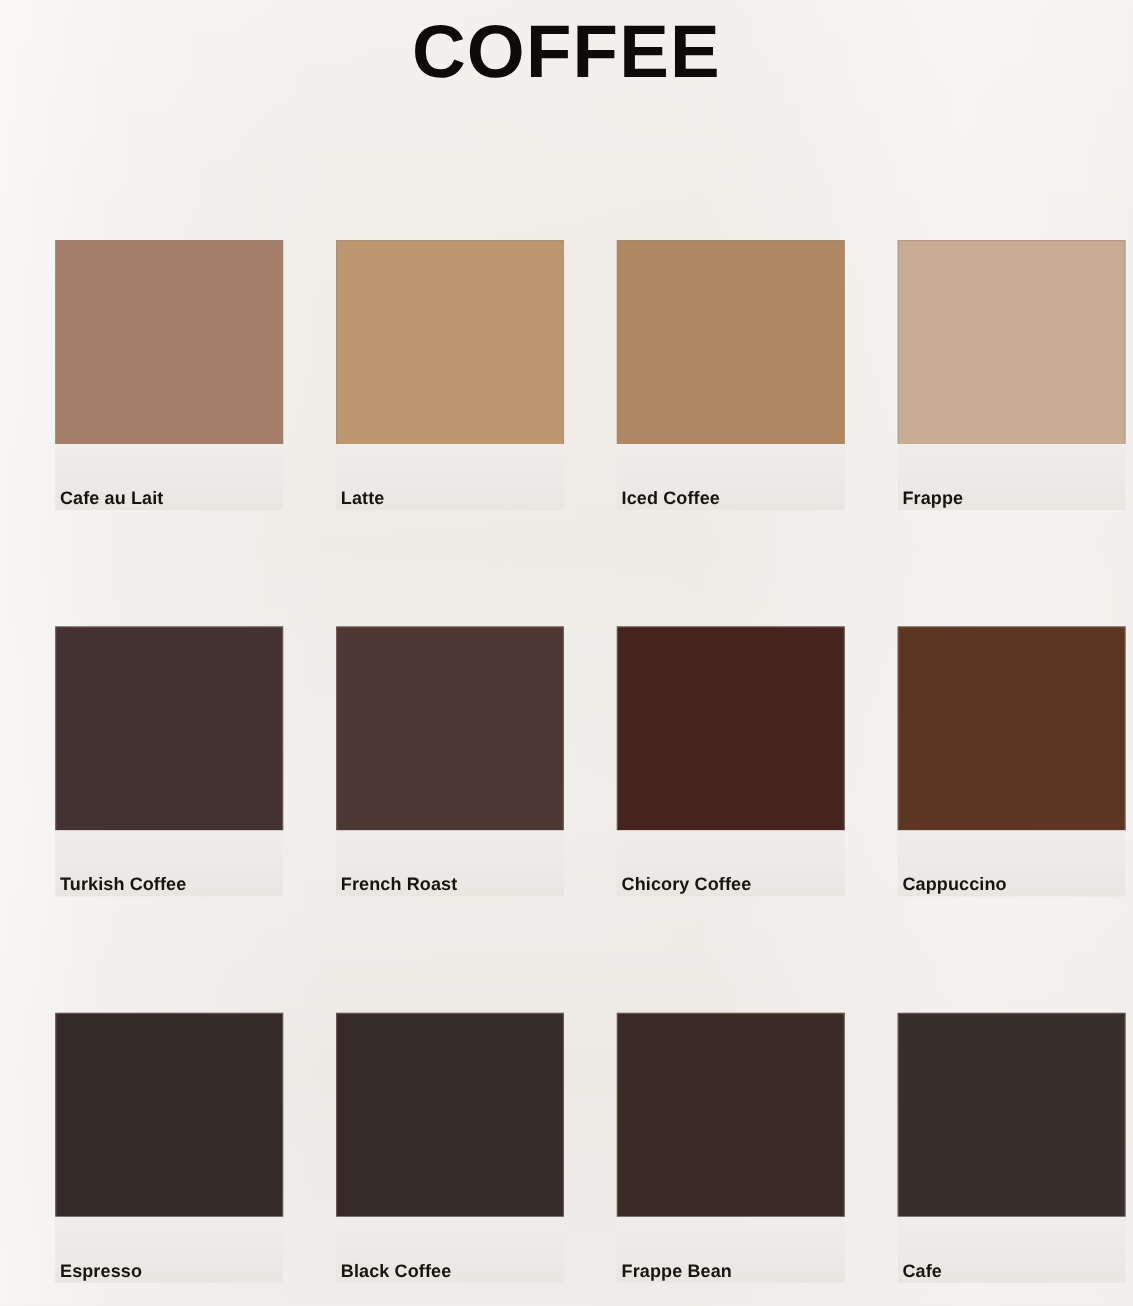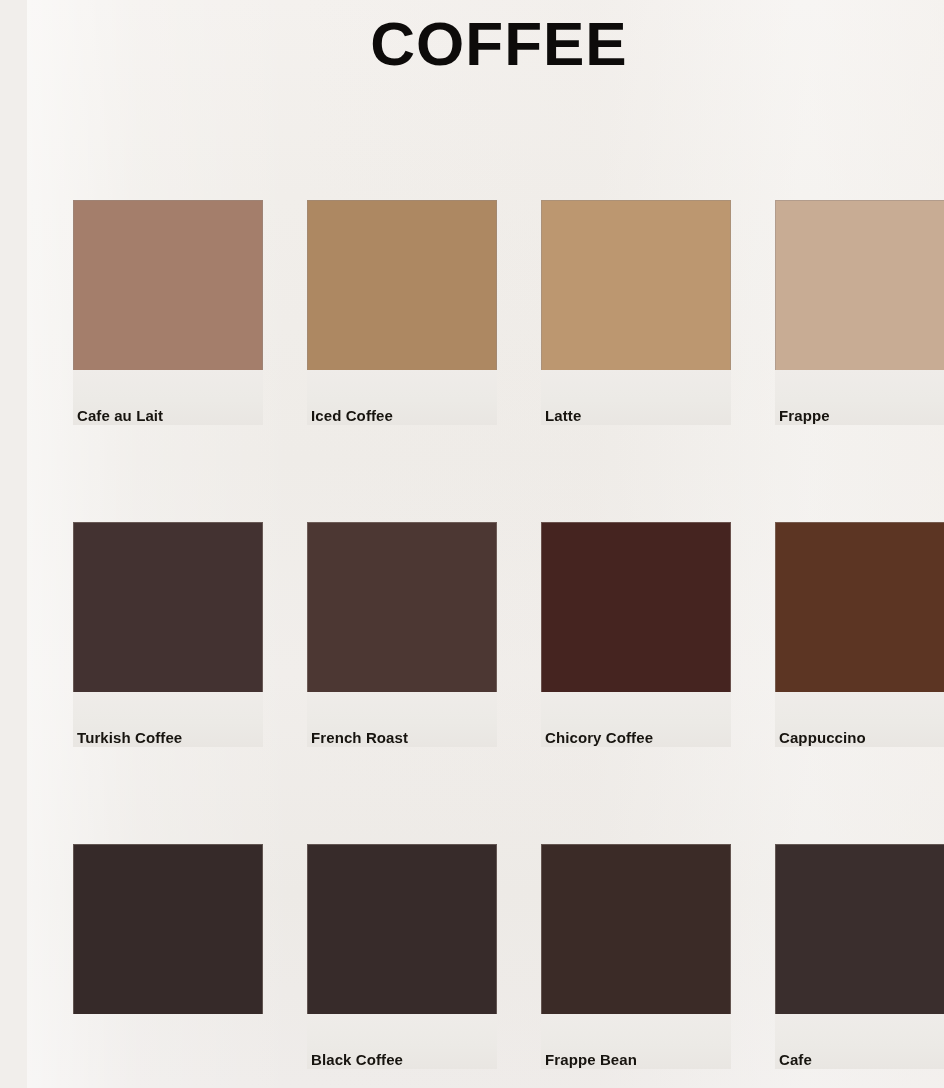--- a/index.html
+++ b/index.html
@@ -28,21 +28,20 @@
         rgba(255,255,255,0.30) 85%,
         rgba(246,243,240,0.55) 100%),
       linear-gradient(180deg,
         #f4f1ee 0%,
         #f1eeea 18%,
         #efece8 42%,
         #f1eeeb 62%,
         #edeae6 82%,
         #efeceA 100%);
     overflow: hidden;
-    margin-left: 27px;
   }
 
   
   #header {
     position: relative;
     height: 168px;
   }
   #main-title {
     position: absolute;
     top: 8px;
@@ -120,29 +119,29 @@
   </div>
 
   <div id="palette-grid">
       <div class="swatch-card row-1">
         <div class="swatch-chip" style="background: rgb(164, 126, 107);"></div>
         <div class="swatch-caption">
           <span class="swatch-name">Cafe au Lait</span>
         </div>
       </div>
       <div class="swatch-card row-1">
+        <div class="swatch-chip" style="background: rgb(188, 151, 112);"></div>
+        <div class="swatch-caption">
+          <span class="swatch-name">Latte</span>
+        </div>
+      </div>
+      <div class="swatch-card row-1">
         <div class="swatch-chip" style="background: rgb(173, 136, 98);"></div>
         <div class="swatch-caption">
           <span class="swatch-name">Iced Coffee</span>
-        </div>
-      </div>
-      <div class="swatch-card row-1">
-        <div class="swatch-chip" style="background: rgb(188, 151, 112);"></div>
-        <div class="swatch-caption">
-          <span class="swatch-name">Latte</span>
         </div>
       </div>
       <div class="swatch-card row-1">
         <div class="swatch-chip" style="background: rgb(200, 172, 148);"></div>
         <div class="swatch-caption">
           <span class="swatch-name">Frappe</span>
         </div>
       </div>
       <div class="swatch-card row-2">
         <div class="swatch-chip" style="background: rgb(67, 50, 49);"></div>
@@ -163,20 +162,23 @@
         </div>
       </div>
       <div class="swatch-card row-2">
         <div class="swatch-chip" style="background: rgb(92, 53, 35);"></div>
         <div class="swatch-caption">
           <span class="swatch-name">Cappuccino</span>
         </div>
       </div>
       <div class="swatch-card row-3">
         <div class="swatch-chip" style="background: rgb(54, 42, 41);"></div>
+        <div class="swatch-caption">
+          <span class="swatch-name">Espresso</span>
+        </div>
       </div>
       <div class="swatch-card row-3">
         <div class="swatch-chip" style="background: rgb(55, 43, 42);"></div>
         <div class="swatch-caption">
           <span class="swatch-name">Black Coffee</span>
         </div>
       </div>
       <div class="swatch-card row-3">
         <div class="swatch-chip" style="background: rgb(59, 43, 39);"></div>
         <div class="swatch-caption">

